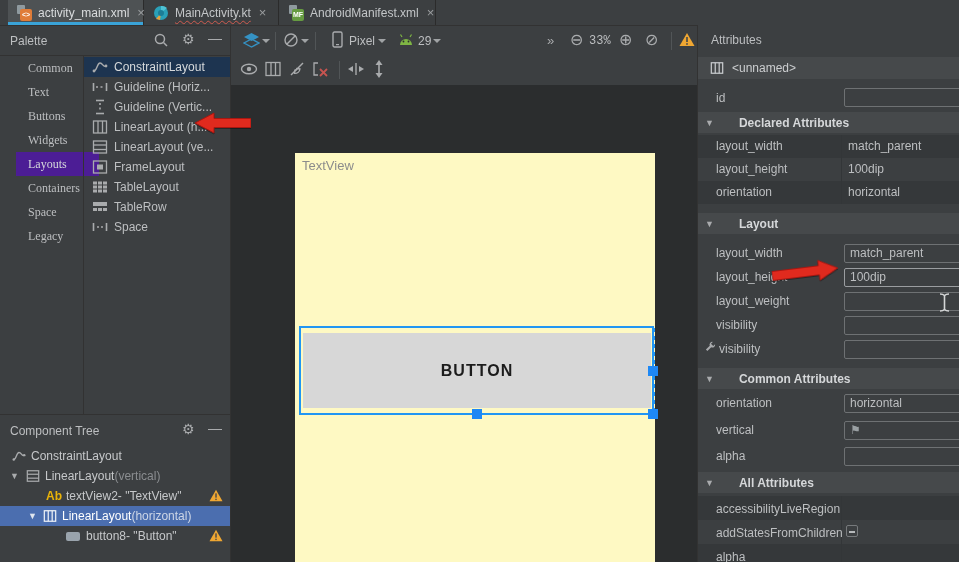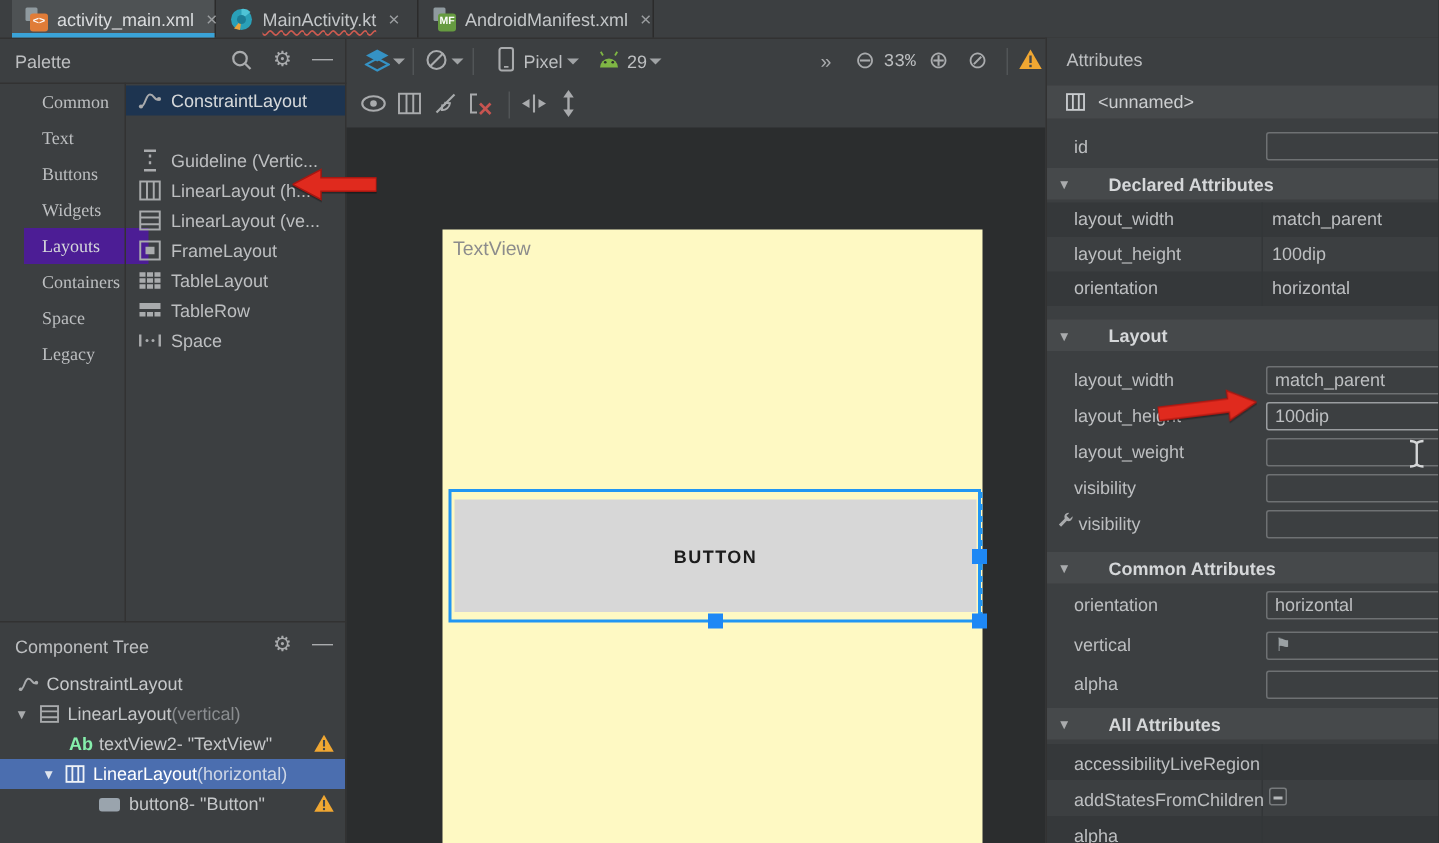--- a/index.html
+++ b/index.html
@@ -39,21 +39,21 @@
   
   .tb-sep { position:absolute; width:1px; height:18px; background:#515557; }
   .tb-txt { position:absolute; color:#bdbfc1; }
   .glyph { color:#a9abad; }
   .dd-arrow { position:absolute; width:0; height:0; border-left:4px solid transparent; border-right:4px solid transparent; border-top:4px solid #a0a3a5; }
 
   
   .surface { position:absolute; left:231px; top:85px; width:466px; height:477px; background:#2b2d2e; overflow:hidden; }
   .canvas { position:absolute; left:64px; top:68px; width:360px; height:409px; background:#fef9c3; }
   .tv-label { position:absolute; left:7px; top:5px; font-size:13px; color:#8c8c8c; }
-  .android-btn { position:absolute; left:8px; top:180px; width:348px; height:75px; background:#d7d7d7; display:flex; align-items:center; justify-content:center; font-size:12px; font-weight:600; letter-spacing:1px; color:#1c1c1c; }
+  .android-btn { position:absolute; left:8px; top:180px; width:348px; height:75px; background:#d7d7d7; display:flex; align-items:center; justify-content:center; font-size:16px; font-weight:600; letter-spacing:1px; color:#1c1c1c; }
   .selrect { position:absolute; left:4px; top:173px; width:355px; height:89px; border:2px solid #2196f3; }
   .sel-dash { position:absolute; right:-3px; top:0; width:3px; height:100%; background:repeating-linear-gradient(180deg,#2196f3 0 4px, transparent 4px 8px); }
   .handle { position:absolute; width:10px; height:10px; background:#1e88f5; }
 
   
   .tree-row { position:absolute; left:0; width:230px; height:20px; }
   .tree-row.selected { background:#4b6eaf; }
   .tree-row .t-label { color:#c6c8ca; }
   .tree-row.selected .t-label { color:#ffffff; }
   .tree-row .t-variant { color:#8a8d90; }
@@ -235,20 +235,28 @@
     <div class="pal-cat" style="top:169px;"><span>Legacy</span></div>
 
     <div class="pal-item selected" style="top:2px;">
       <svg width="16" height="16" viewBox="0 0 16 16">
           <path d="M2 12 C5 12 5 4 8 4 C11 4 11 9 14 7" fill="none" stroke="#a9abad" stroke-width="1.4"></path>
           <circle cx="2" cy="12" r="1.4" fill="#a9abad"></circle>
           <circle cx="14" cy="7" r="1.4" fill="#a9abad"></circle>
         </svg>
       <span>ConstraintLayout</span>
     </div>
+    <div class="pal-item" style="top:22px;">
+      <svg width="16" height="16" viewBox="0 0 16 16">
+          <line x1="1.5" y1="4" x2="1.5" y2="12" stroke="#a9abad" stroke-width="1.6"></line>
+          <line x1="14.5" y1="4" x2="14.5" y2="12" stroke="#a9abad" stroke-width="1.6"></line>
+          <line x1="4" y1="8" x2="12" y2="8" stroke="#a9abad" stroke-width="1.6" stroke-dasharray="2 2.5"></line>
+        </svg>
+      <span>Guideline (Horiz...</span>
+    </div>
     <div class="pal-item" style="top:42px;">
       <svg width="16" height="16" viewBox="0 0 16 16">
           <line x1="4" y1="1.5" x2="12" y2="1.5" stroke="#a9abad" stroke-width="1.6"></line>
           <line x1="4" y1="14.5" x2="12" y2="14.5" stroke="#a9abad" stroke-width="1.6"></line>
           <line x1="8" y1="4" x2="8" y2="12" stroke="#a9abad" stroke-width="1.6" stroke-dasharray="2 2.5"></line>
         </svg>
       <span>Guideline (Vertic...</span>
     </div>
     <div class="pal-item" style="top:62px;">
       <svg width="16" height="16" viewBox="0 0 16 16">
@@ -349,21 +357,21 @@
         <svg width="14" height="14" viewBox="0 0 16 16">
             <rect x="1.5" y="2" width="13" height="12" fill="none" stroke="#a9abad" stroke-width="1.4"></rect>
             <line x1="1.5" y1="6" x2="14.5" y2="6" stroke="#a9abad" stroke-width="1.4"></line>
             <line x1="1.5" y1="10.5" x2="14.5" y2="10.5" stroke="#a9abad" stroke-width="1.4"></line>
           </svg>
       </span>
       <span class="tw t-label" style="left:45px; top:3px;"><span>LinearLayout</span><span class="t-variant">(vertical)</span></span>
     </div>
 
     <div class="tree-row" style="top:71px;">
-      <span class="tw" style="left:46px; top:3px; font-weight:bold; color:#86efac;">Ab</span>
+      <span class="tw" style="left:46px; top:3px; font-weight:bold; color:#eab308;">Ab</span>
       <span class="tw t-label" style="left:66px; top:3px;">textView2- "TextView"</span>
       <span class="tw warn-ico" style="left:209px; top:3px;">
         <svg width="14" height="13" viewBox="0 0 16 15">
             <polygon points="8,1 15.5,14 0.5,14" fill="#f0a732"></polygon>
             <rect x="7.2" y="5" width="1.6" height="5" fill="#43464a"></rect>
             <rect x="7.2" y="11.2" width="1.6" height="1.6" fill="#43464a"></rect>
           </svg>
       </span>
     </div>
 

